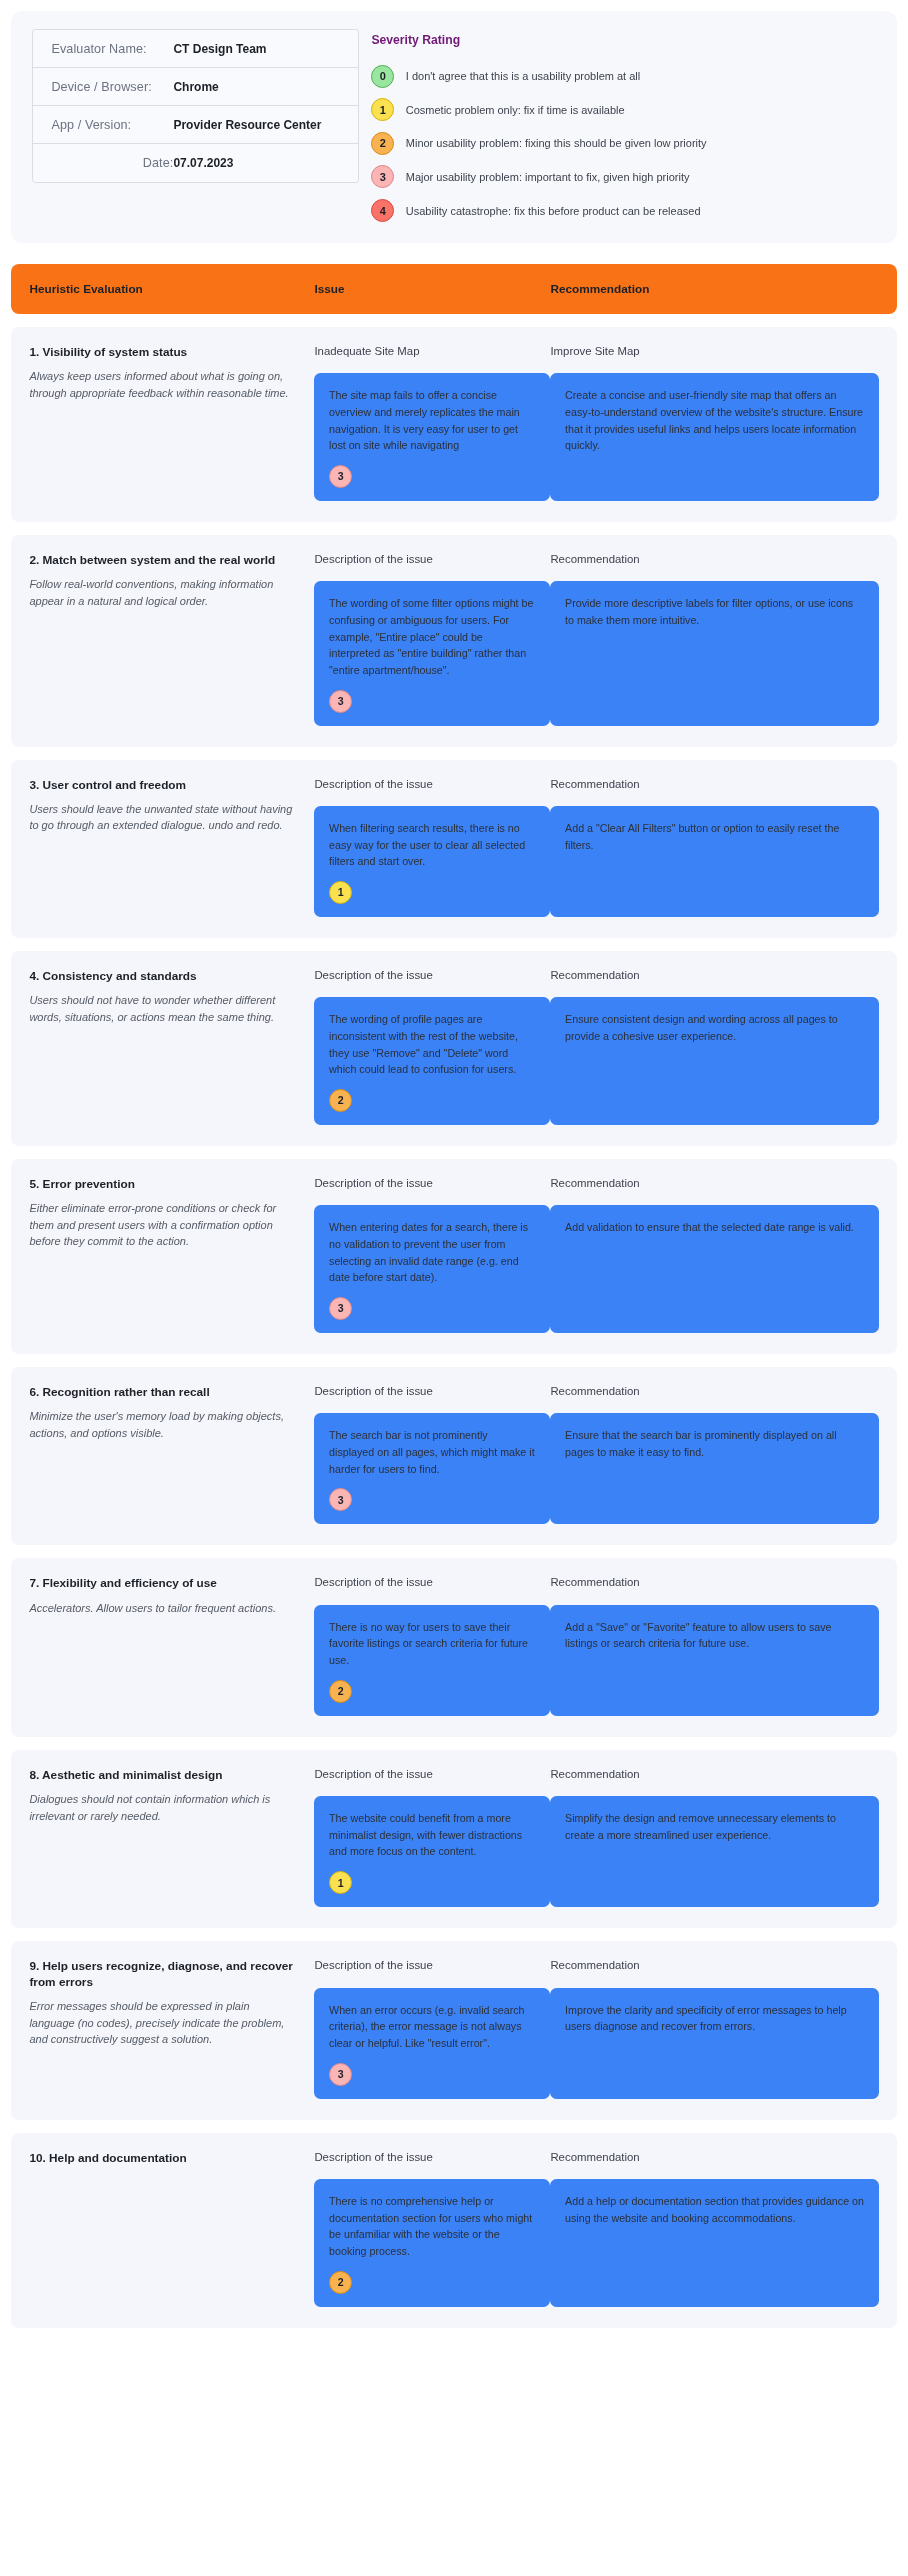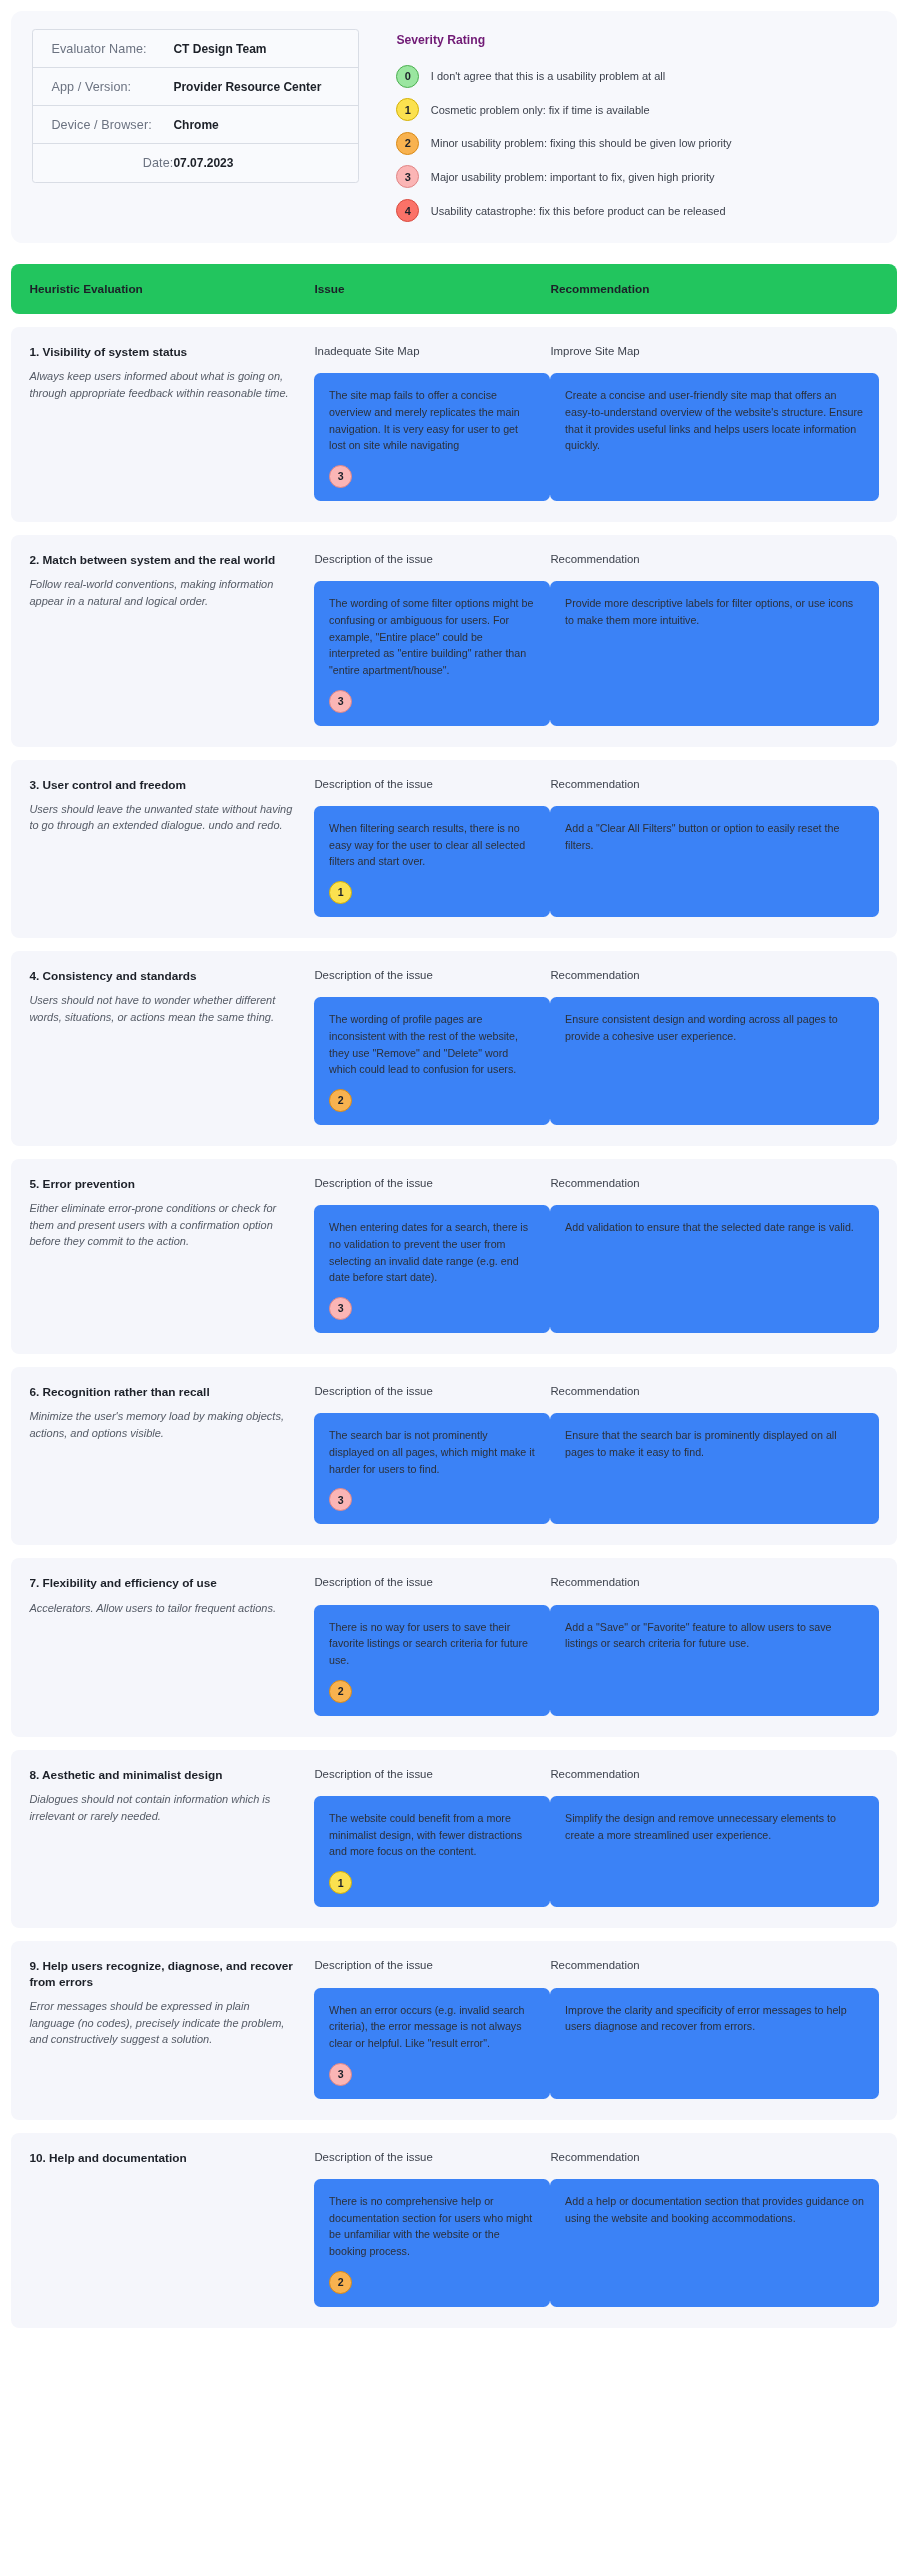--- a/index.html
+++ b/index.html
@@ -12,21 +12,21 @@
 
   .page { width: 908px; padding: 0; }
 
   
   .top-panel {
     margin: 11.4px 11.4px 0 11.4px;
     background: #f7f8fc;
     border-radius: 11.4px;
     padding: 18px 21px 21px 21px;
     display: flex;
-    gap: 37px;
+    gap: 12px;
     align-items: flex-start;
   }
   .info-table {
     width: 327px;
     border: 0.8px solid #d9dde5;
     border-radius: 3.3px;
     overflow: hidden;
     background: #f9fafd;
   }
   .info-row {
@@ -69,21 +69,21 @@
     display: flex; align-items: center; justify-content: center;
     font-size: 11px; font-weight: bold;
     color: #1c2028;
     flex: 0 0 auto;
   }
   .sev-text { font-size: 11px; color: #3d424d; }
 
   
   .table { margin: 21px 11.4px 19.5px 11.4px; }
   .t-header {
-    background: #22c55e;
+    background: #f97316;
     border-radius: 8.1px;
     display: flex;
     padding: 18px 18px;
     justify-content: center;
   }
   .t-header .cell { font-size: 11.8px; font-weight: bold; color: #1c2028; }
 
   .t-row {
     background: #f5f6fb;
     border-radius: 8.1px;
@@ -137,26 +137,26 @@
 <div class="page">
 
   <div class="top-panel">
 
     <div class="info-table" id="info-table">
         <div class="info-row">
           <div class="info-label">Evaluator Name:</div>
           <div class="info-value">CT Design Team</div>
         </div>
         <div class="info-row">
+          <div class="info-label">Device / Browser:</div>
+          <div class="info-value">Chrome</div>
+        </div>
+        <div class="info-row">
           <div class="info-label">App / Version:</div>
           <div class="info-value">Provider Resource Center</div>
-        </div>
-        <div class="info-row">
-          <div class="info-label">Device / Browser:</div>
-          <div class="info-value">Chrome</div>
         </div>
         <div class="info-row">
           <div class="info-label">Date:</div>
           <div class="info-value">07.07.2023</div>
         </div>
       </div>
 
     <div class="severity-block">
       <div class="severity-title">Severity Rating</div>
       <div id="sev-list">

